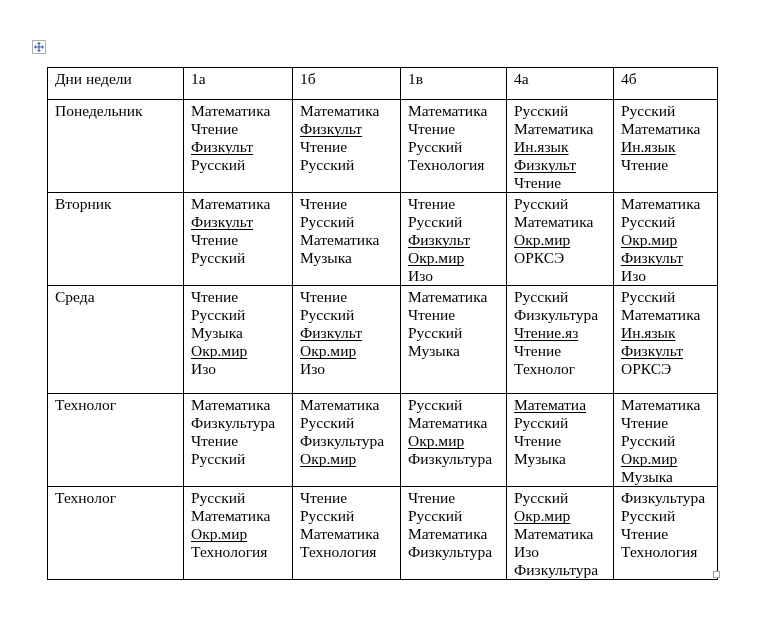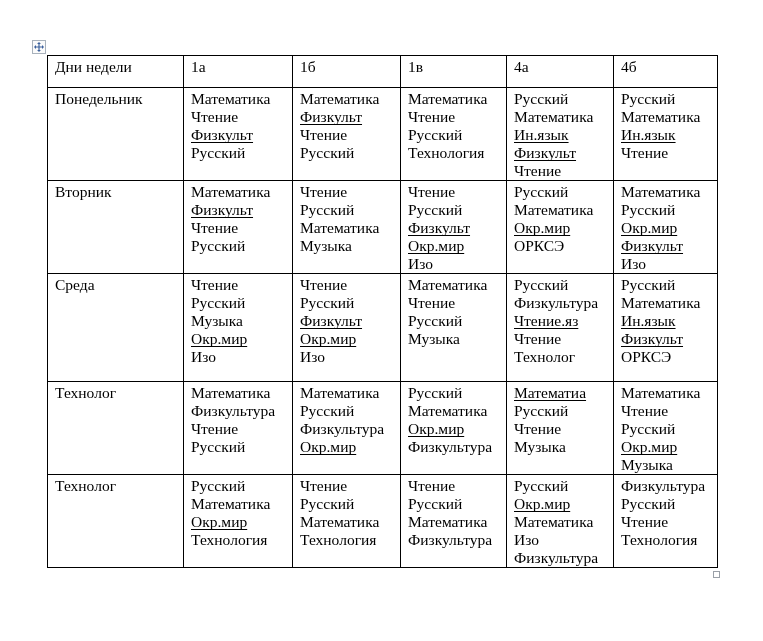--- a/index.html
+++ b/index.html
@@ -2,21 +2,21 @@
 <html><head>
 <meta charset="utf-8">
 <style>
   html,body{margin:0;padding:0;background:#ffffff;width:763px;height:641px;overflow:hidden;}
   .page{position:relative;width:763px;height:641px;background:#ffffff;
         font-family:"Liberation Serif","DejaVu Serif",serif;color:#000;}
   .move-handle{position:absolute;left:32px;top:40px;width:14px;height:14px;
         border:1px solid #a9b2bc;background:#fbfbfb;box-sizing:border-box;
         display:flex;align-items:center;justify-content:center;cursor:move;}
   .move-handle svg{display:block;}
-  table.schedule{position:absolute;left:47px;top:55px;border-collapse:collapse;table-layout:fixed;}
+  table.schedule{position:absolute;left:47px;top:67px;border-collapse:collapse;table-layout:fixed;}
   table.schedule td{border:1px solid #000;vertical-align:top;
         padding:2px 2px 0 7px;font-size:15.5px;line-height:18px;
         overflow:hidden;box-sizing:border-box;}
   .line{white-space:nowrap;}
   .sp{text-decoration-line:underline;text-decoration-style:wavy;
       text-decoration-color:#d40000;text-decoration-thickness:1px;
       text-underline-offset:2px;text-decoration-skip-ink:none;text-decoration:underline;}
   .resize-handle{position:absolute;left:713px;top:571px;width:7px;height:7px;
       border:1px solid #9aa0a8;background:#fff;box-sizing:border-box;cursor:nwse-resize;}
 </style>

